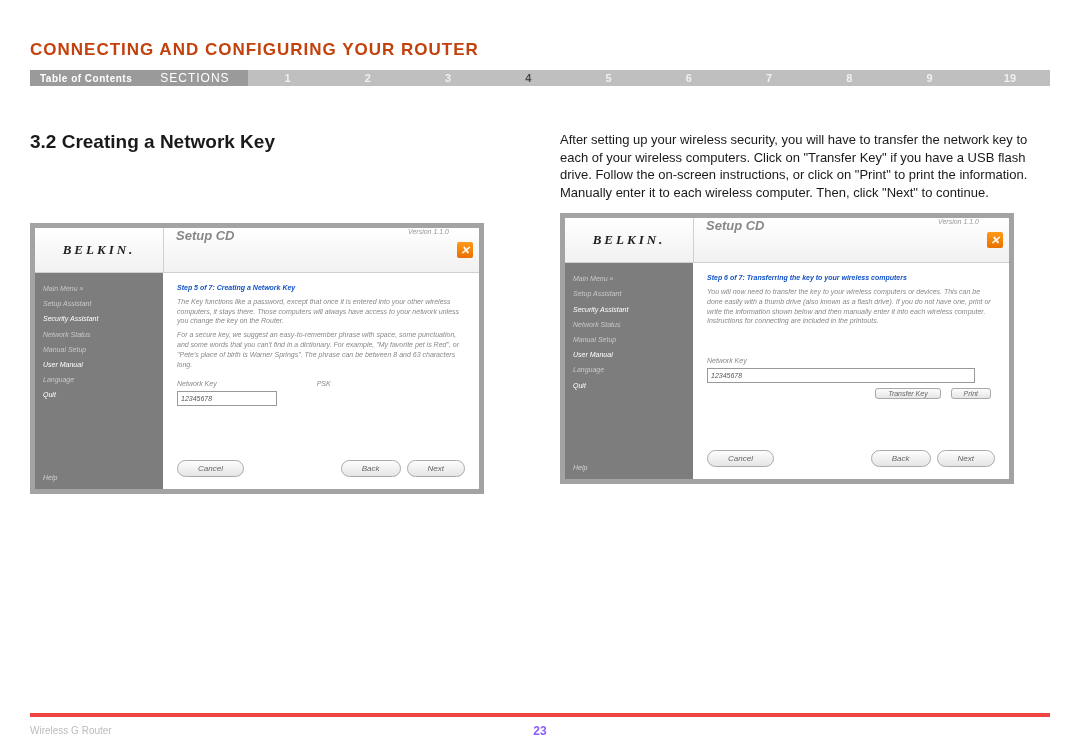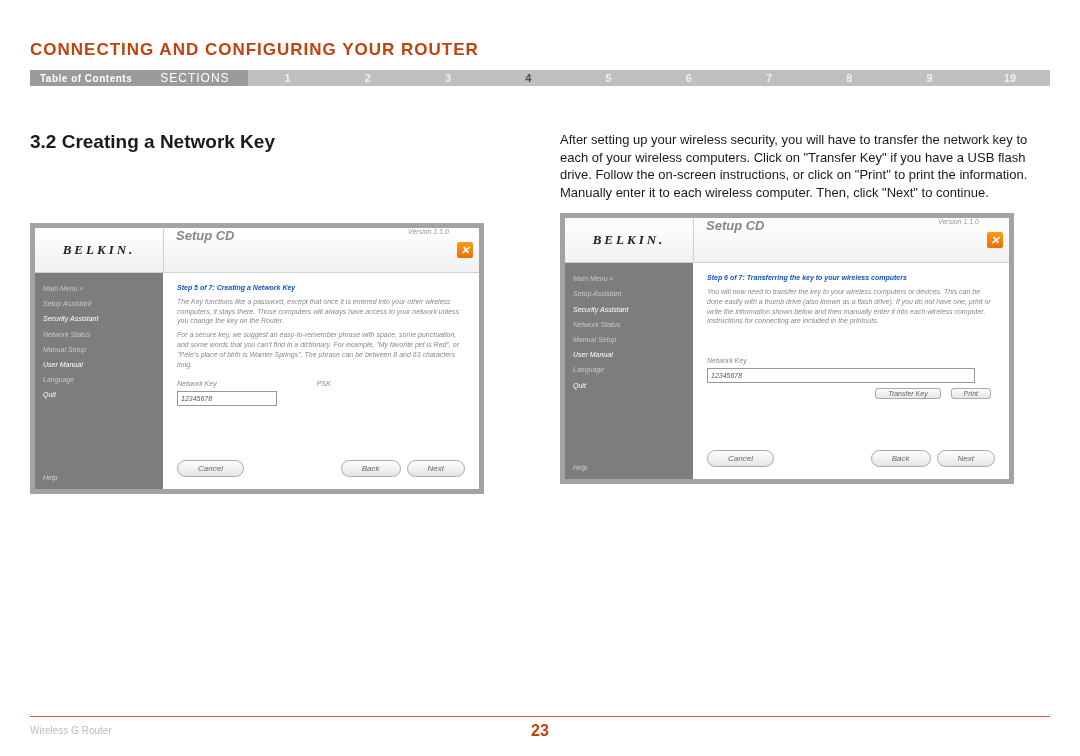--- a/index.html
+++ b/index.html
@@ -202,35 +202,35 @@
     text-align: center;
     cursor: pointer;
   }
   .mini-btn.sm { padding: 1px 12px; font-size: 7px; border-radius: 3px; }
   .gap { flex: 1; }
   .footer {
     position: absolute;
     bottom: 20px;
     left: 30px;
     right: 30px;
-    border-top: 1px solid #ef4444;
+    border-top: 4px solid #ef4444;
     padding-top: 8px;
     display: flex;
     justify-content: space-between;
     align-items: center;
     font-size: 10px;
     color: #bcbcbc;
   }
   .page-num {
     position: absolute;
     left: 50%;
     transform: translateX(-50%);
     font-weight: bold;
-    font-size: 16px;
-    color: #c2410c;
+    font-size: 12px;
+    color: #8b5cf6;
   }
 </style>
 </head>
 <body>
 
 <div class="page">
   <div class="section-title">CONNECTING AND CONFIGURING YOUR ROUTER</div>
 
   <div class="nav-bar">
     <div class="nav-toc">Table of Contents</div>

